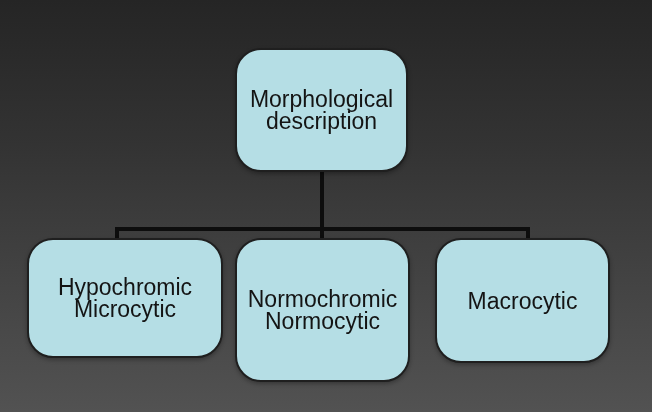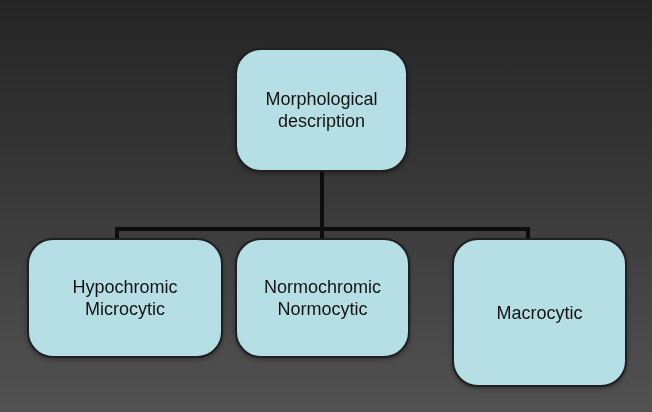--- a/index.html
+++ b/index.html
@@ -23,37 +23,37 @@
     position: absolute;
     box-sizing: border-box;
     background: var(--node-fill, #b5dee5);
     border: 2px solid var(--node-border, #1f1f1f);
     border-radius: 26px;
     display: flex;
     align-items: center;
     justify-content: center;
     text-align: center;
     color: var(--text, #141414);
-    font-size: 18px;
+    font-size: 23px;
     line-height: 22px;
     box-shadow: 0 2px 4px rgba(0,0,0,0.30);
   }
   .node .label {
     white-space: pre-line;
     padding: 0 4px;
   }
   .connector {
     position: absolute;
     background: var(--connector, #0d0d0d);
   }
   
   #node-root   { left: 235px; top: 48px;  width: 173px; height: 124px; }
   #node-child0 { left: 27px;  top: 238px; width: 196px; height: 120px; }
-  #node-child1 { left: 235px; top: 238px; width: 175px; height: 120px; }
-  #node-child2 { left: 452px; top: 238px; width: 175px; height: 149px; }
+  #node-child1 { left: 235px; top: 238px; width: 175px; height: 144px; }
+  #node-child2 { left: 435px; top: 238px; width: 175px; height: 125px; }
   #conn-vmain  { left: 320px; top: 172px; width: 4px;   height: 66px; }
   #conn-hline  { left: 115px; top: 227px; width: 415px; height: 4px; }
   #conn-stub-left  { left: 115px; top: 227px; width: 4px; height: 11px; }
   #conn-stub-right { left: 526px; top: 227px; width: 4px; height: 11px; }
 </style>
 </head>
 <body>
 
 <div class="slide">
 

